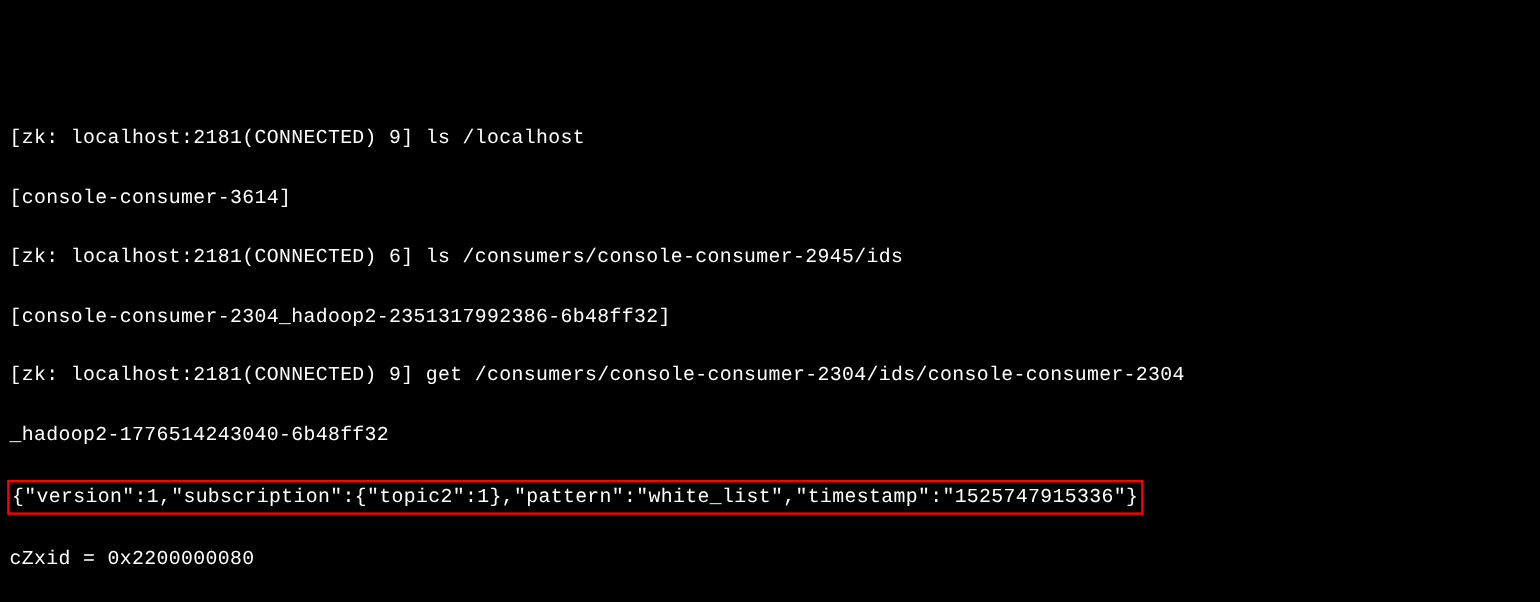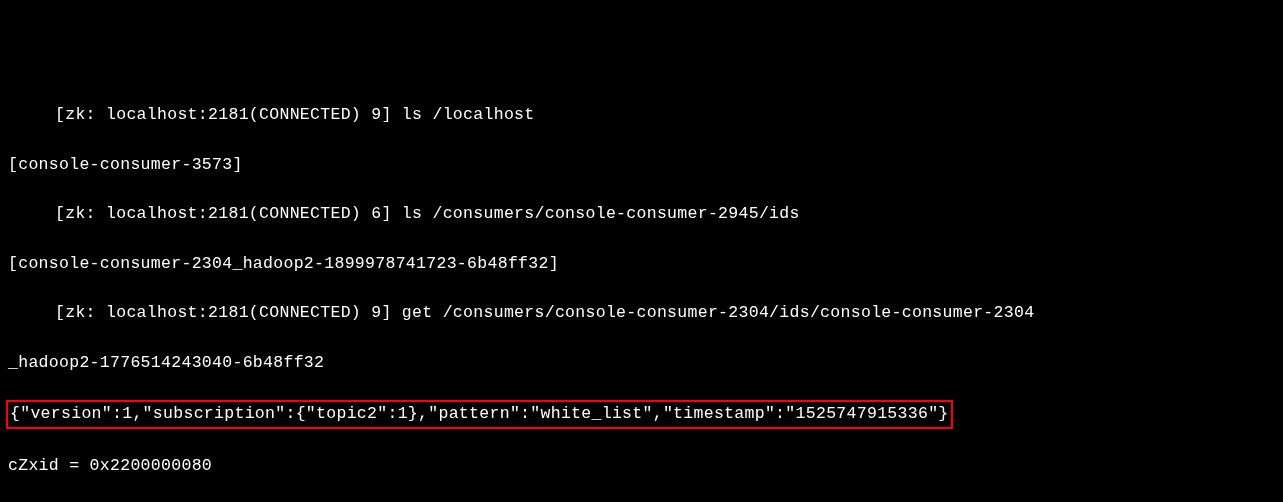--- a/index.html
+++ b/index.html
@@ -21,32 +21,31 @@
       display: block;
     }
     .highlight-box {
       border: 2px solid #ff0000;
       display: inline-block;
       padding: 0 2px;
       margin-left: -2px;
     }
     .prompt {
       display: inline;
-      margin-left: 47px;
     }
   </style>
 </head>
 <body>
 
 
 
 <div class="line"><span class="prompt">[zk: localhost:2181(CONNECTED) 9] </span><span>ls /localhost</span></div>
-<div class="line">[console-consumer-3573]</div>
+<div class="line">[console-consumer-3614]</div>
 <div class="line"><span class="prompt">[zk: localhost:2181(CONNECTED) 6] </span><span>ls /consumers/console-consumer-2945/ids</span></div>
-<div class="line">[console-consumer-2304_hadoop2-1899978741723-6b48ff32]</div>
+<div class="line">[console-consumer-2304_hadoop2-2351317992386-6b48ff32]</div>
 <div class="line"><span class="prompt">[zk: localhost:2181(CONNECTED) 9] </span><span>get /consumers/console-consumer-2304/ids/console-consumer-2304</span></div>
 <div class="line">_hadoop2-1776514243040-6b48ff32</div>
 <div class="line"><span class="highlight-box">{"version":1,"subscription":{"topic2":1},"pattern":"white_list","timestamp":"1525747915336"}</span></div>
 <div class="line">cZxid = 0x2200000080</div>
 
 
 
 
 
 

